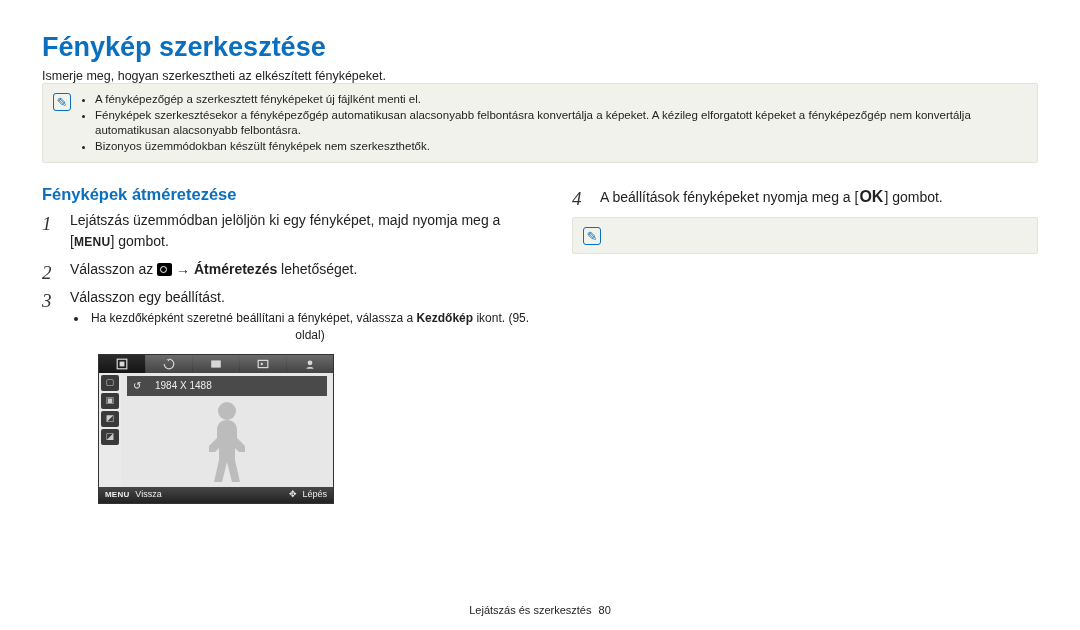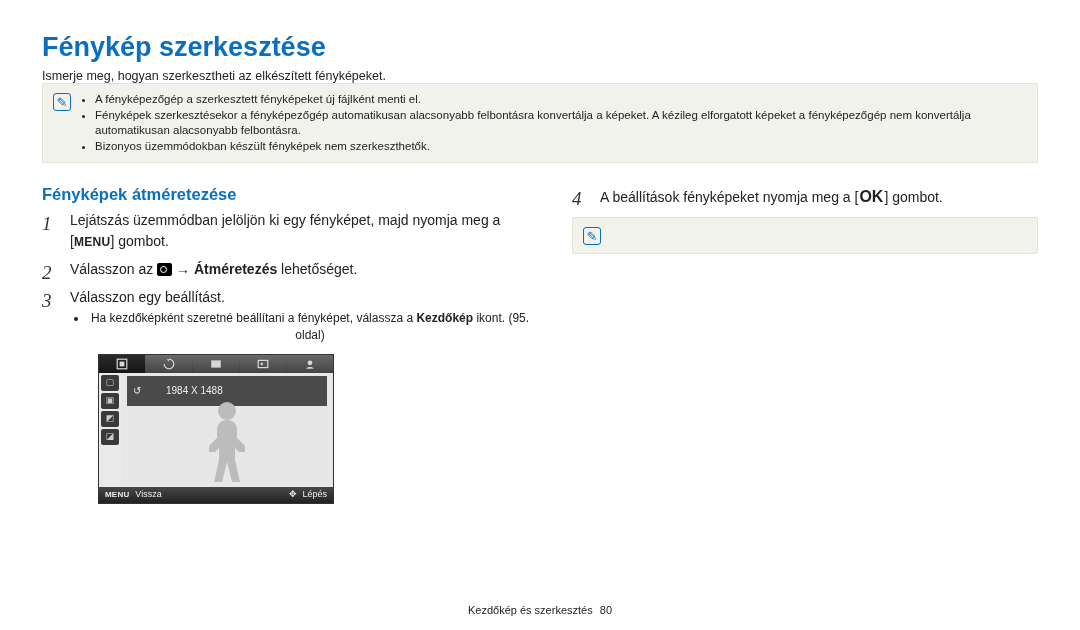--- a/index.html
+++ b/index.html
@@ -180,27 +180,27 @@
   }
   .cam-canvas {
     flex: 1;
     position: relative;
     background: #e7e7e7;
     overflow: hidden;
   }
   .res-bar {
     position: absolute;
     top: 3px; left: 6px; right: 6px;
-    height: 30px;
+    height: 20px;
     background: #4a4a4a;
     color: #eee;
     font-size: 10px;
     display: flex;
     align-items: center;
-    padding-left: 39px;
+    padding-left: 28px;
   }
   .res-bar::before {
     content: "↺";
     position: absolute;
     left: 6px;
     font-size: 10px;
   }
   .silhouette {
     position: absolute;
     bottom: 0; left: 50%;
@@ -347,15 +347,15 @@
         <span>A beállítások fényképeket nyomja meg a [</span><span class="ok-glyph">OK</span><span>] gombot.</span>
       </li>
     </ol>
     <div class="note-box-small">
       <div class="note-icon">✎</div>
     </div>
   </div>
 </div>
 
 <div class="page-footer">
-  <span>Kezdőkép és szerkesztés</span>
+  <span>Lejátszás és szerkesztés</span>
   <span class="pg">80</span>
 </div>
 
 </body></html>

